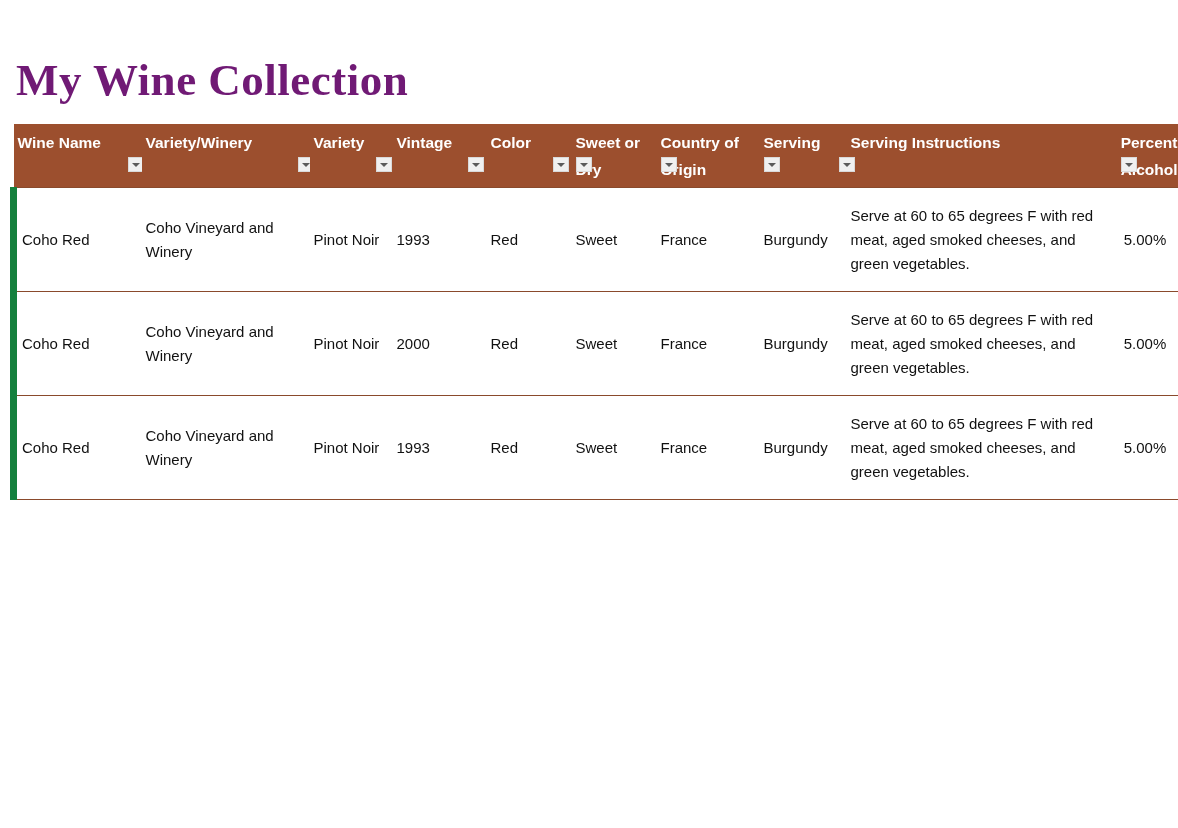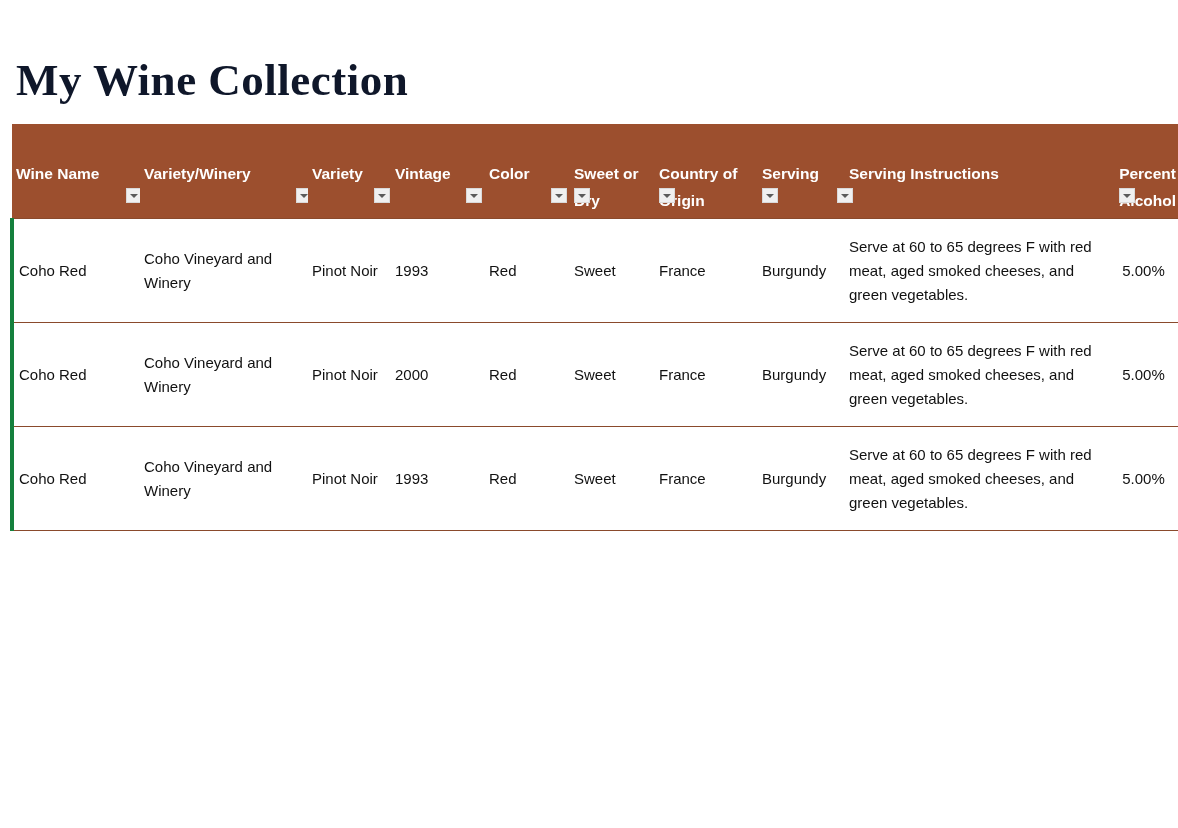--- a/index.html
+++ b/index.html
@@ -18,21 +18,21 @@
 
   
   .page-title {
     position: absolute;
     left: 16px;
     top: 22px;
     font-family: "Liberation Serif", "DejaVu Serif", serif;
     font-weight: bold;
     font-size: 45px;
     line-height: 56px;
-    color: #0f172a;
+    color: #701a75;
     letter-spacing: 0.5px;
     white-space: nowrap;
   }
 
   
   .table-wrap {
     position: absolute;
     left: 10px;
     top: 124px;
     width: 1168px;
@@ -64,21 +64,20 @@
     box-sizing: border-box;
     position: relative;
   }
   thead th.align-right {
     text-align: right;
   }
 
   .hdr-inner {
     display: block;
     position: relative;
-    margin-top: 31px;
   }
   .hdr-label {
     display: inline;
   }
 
   
   .filter-btn {
     display: inline-block;
     width: 16px;
     height: 15px;
@@ -106,21 +105,21 @@
     border-top: 1px solid #8a4a2c;
     border-bottom: 1px solid #8a4a2c;
     padding: 12px 4px 12px 4px;
     vertical-align: middle;
     font-size: 15px;
     line-height: 24px;
     color: #111111;
     background: #ffffff;
   }
   tbody td.first-col {
-    border-left: 4px solid #15803d;
+    border-left: 7px solid #15803d;
     padding-left: 5px;
   }
   tbody td.align-right {
     text-align: center;
   }
   tbody tr { height: 104px; }
 
   .cell-text { display: block; }
 </style>
 </head>

